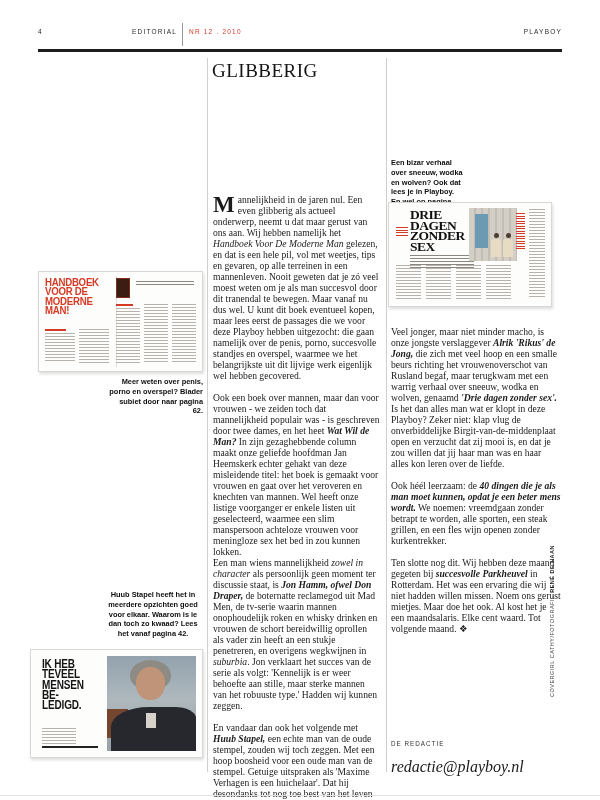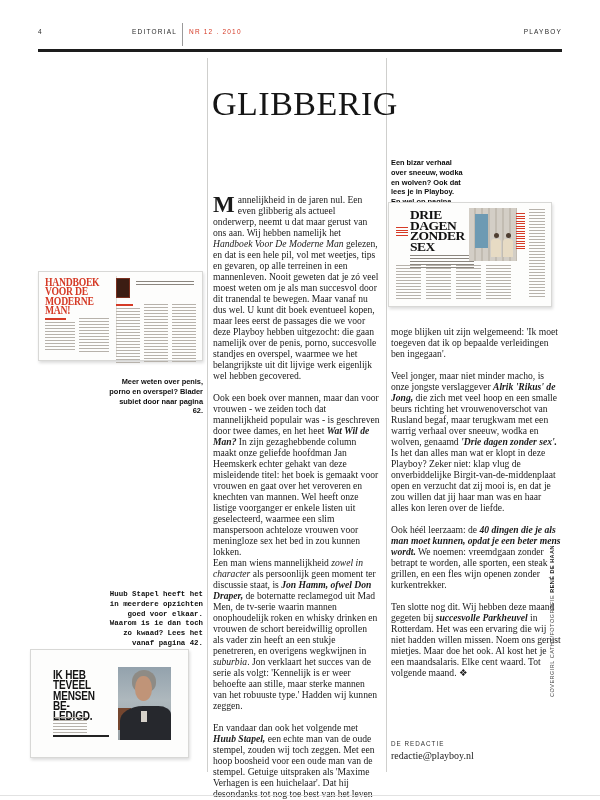--- a/index.html
+++ b/index.html
@@ -14,56 +14,56 @@
   #hdr-issue { left:189px; color:var(--accent); }
   #hdr-brand { left:500px; width:62px; text-align:right; }
   #header-divider { position:absolute; left:182px; top:23px; width:1px; height:23px; background:#9a9a9a; }
   #top-rule { position:absolute; left:38px; top:49px; width:524px; height:3px; background:#1d1d1d; }
   #bottom-rule { position:absolute; left:0; top:795px; width:600px; height:1px; background:#e2e2e2; }
   .hairline-v { position:absolute; width:1px; background:#cfcfcd; }
   #divider-left { left:207px; top:58px; height:714px; }
   #divider-right { left:386px; top:58px; height:714px; }
 
   
-  #page-title { position:absolute; left:212px; top:60px; font-family:"Liberation Serif",serif; font-size:34px; line-height:21px; letter-spacing:0.5px; color:#151515;margin-top:33px; }
+  #page-title { position:absolute; left:212px; top:60px; font-family:"Liberation Serif",serif; font-size:19px; line-height:21px; letter-spacing:0.5px; color:#151515; }
 
   
   .bodycol { position:absolute; font-family:"Liberation Serif",serif; font-size:9.6px; line-height:11px; color:#1b1b1b; }
   #col1 { left:213px; top:194px; width:167px; }
   #col2 { left:391px; top:326px; width:170px; }
   .para { margin:0; }
   .gap { margin-bottom:11px; }
   .sb { font-weight:bold; } .si { font-style:italic; } .sbi { font-weight:bold; font-style:italic; }
   .dropcap { float:left; font-size:23px; line-height:19px; font-weight:bold; padding-right:3px; margin-top:1px; }
 
   
   .cap { position:absolute; font-size:7.4px; line-height:9.8px; font-weight:bold; color:#0e0e0e; }
   #cap-handboek { left:108px; top:377px; width:95px; text-align:right; }
-  #cap-stapel { left:103px; top:590px; width:100px; text-align:right;font-family:Liberation Mono, monospace; }
+  #cap-stapel { left:103px; top:590px; width:100px; text-align:center; }
   #cap-drie { left:391px; top:158px; width:72px; text-align:left; }
 
   
   .spread { position:absolute; background:#fdfdfc; border:1px solid #d8d8d6; box-shadow:1px 2px 3px rgba(0,0,0,.14); }
   .fl { background:repeating-linear-gradient(180deg,#b7b2ab 0,#b7b2ab 1px,transparent 1px,transparent 3px); }
   .fl-dark { background:repeating-linear-gradient(180deg,#8b867f 0,#8b867f 1px,transparent 1px,transparent 3px); }
   .fl-red { background:repeating-linear-gradient(180deg,var(--accent) 0,var(--accent) 1px,transparent 1px,transparent 2.5px); }
   .redbar { height:2px; background:var(--accent); margin-bottom:2px; width:70%; }
 
-  #spread-handboek { left:38px; top:271px; width:165px; height:90px; display:flex; padding:6px; gap:7px;font-family:Liberation Serif, serif; }
+  #spread-handboek { left:38px; top:271px; width:165px; height:101px; display:flex; padding:6px; gap:7px; }
   .sp1-left { width:64px; position:relative; }
   .hb-title { color:var(--accent); font-weight:bold; font-size:11.5px; line-height:9.3px; letter-spacing:-0.3px; transform:scaleX(.84); transform-origin:0 0; white-space:nowrap; }
   .sp1-left-cols { position:absolute; left:0; bottom:2px; width:100%; display:flex; gap:4px; }
   .sp1-gutter { position:absolute; left:77px; top:4px; bottom:4px; width:1px; background:#e3e0db; }
   .sp1-right { flex:1; position:relative; }
   .book-cover { position:absolute; left:0; top:0; width:14px; height:20px; background:#3c1d13; border:1px solid #7a2f1e; }
   .sp1-head { position:absolute; left:20px; top:3px; width:58px; height:5px; }
   .sp1-cols { position:absolute; left:0; top:26px; right:0; bottom:2px; display:flex; gap:4px; }
   .sp1-col { flex:1; }
 
-  #spread-stapel { left:30px; top:649px; width:159px; height:109px; display:flex; padding:17px;justify-content:space-between; }
+  #spread-stapel { left:30px; top:649px; width:173px; height:109px; display:flex; padding:6px;justify-content:space-between; }
   .sp2-left { width:70px; position:relative; padding:3px 5px; }
   .ikheb-title { font-weight:bold; font-size:12.5px; line-height:10.3px; letter-spacing:-0.2px; color:#141414; transform:scaleX(.8); transform-origin:0 0; white-space:nowrap; }
   .sp2-lines { position:absolute; left:5px; bottom:7px; width:34px; height:16px; }
   .sp2-rule { position:absolute; left:5px; bottom:3px; width:56px; height:2px; background:#222; }
   .sp2-photo { flex:1; position:relative; overflow:hidden; background:linear-gradient(180deg,#93a2ad 0%,#aeb8bd 45%,#98a1a6 100%); }
   .hair { position:absolute; left:26%; top:4%; width:46%; height:32%; background:#8e8b85; border-radius:50% 50% 45% 45%; }
   .face { position:absolute; left:33%; top:12%; width:32%; height:34%; background:#c09478; border-radius:48%; }
   .building { position:absolute; left:0; bottom:14%; width:24%; height:30%; background:#74462f; }
   .jacket { position:absolute; left:4%; bottom:0; width:96%; height:46%; background:#26282d; border-radius:45% 25% 0 0; }
   .shirt { position:absolute; left:44%; bottom:24%; width:11%; height:16%; background:#d6d2ca; }
@@ -79,21 +79,21 @@
   .figure .dress { width:10px; height:18px; background:#e7dbc4; border-radius:3px 3px 0 0; }
   .fig1 { left:22px; } .fig2 { left:34px; }
   .drie-redmarks { position:absolute; right:26px; top:10px; width:9px; height:38px; }
   .drie-rightcol { position:absolute; right:6px; top:6px; width:16px; bottom:8px; }
   .drie-bottom { position:absolute; left:7px; right:40px; bottom:7px; height:34px; display:flex; gap:5px; }
   .drie-bcol { flex:1; }
 
   
   #signature { position:absolute; left:391px; top:740px; }
   #sig-label { font-size:6.3px; letter-spacing:1px; color:#333; }
-  #sig-email { font-family:"Liberation Serif",serif; font-size:10px; color:#1a1a1a; margin-top:3px; }
+  #sig-email { font-family:"Liberation Serif",serif; font-style:italic; font-size:16px; color:#1a1a1a; margin-top:11px; }
   #credit { position:absolute; left:549px; top:697px; transform:rotate(-90deg); transform-origin:0 0; font-size:5.5px; letter-spacing:0.5px; color:#4a4a4a; white-space:nowrap; }
   #credit .sb { color:#1e1e1e; }
 </style>
 </head>
 <body>
 
 <div class="hdr" id="hdr-num">4</div>
 <div class="hdr" id="hdr-section">EDITORIAL</div>
 <div id="header-divider"></div>
 <div class="hdr" id="hdr-issue">NR 12 . 2010</div>
@@ -197,21 +197,20 @@
   </div>
 </div>
 
 <div class="bodycol" id="col1">
   <p class="para gap"><span class="dropcap">M</span><span><span>annelijkheid in de jaren nul. Een even glibberig als actueel onderwerp, neemt u dat maar gerust van ons aan. Wij hebben namelijk het </span><span class="si">Handboek Voor De Moderne Man</span><span> gelezen, en dat is een hele pil, vol met weetjes, tips en gevaren, op alle terreinen in een mannenleven. Nooit geweten dat je zó veel moest weten om je als man succesvol door dit tranendal te bewegen. Maar vanaf nu dus wel. U kunt dit boek eventueel kopen, maar lees eerst de passages die we voor deze Playboy hebben uitgezocht: die gaan namelijk over de penis, porno, succesvolle standjes en overspel, waarmee we het belangrijkste uit dit lijvige werk eigenlijk wel hebben gecovered.</span></span></p>
   <p class="para"><span>Ook een boek over mannen, maar dan voor vrouwen - we zeiden toch dat mannelijkheid populair was - is geschreven door twee dames, en het heet </span><span class="sbi">Wat Wil de Man?</span><span> In zijn gezaghebbende column maakt onze geliefde hoofdman Jan Heemskerk echter gehakt van deze misleidende titel: het boek is gemaakt voor vrouwen en gaat over het veroveren en knechten van mannen. Wel heeft onze listige voorganger er enkele listen uit geselecteerd, waarmee een slim manspersoon achteloze vrouwen voor meningloze sex het bed in zou kunnen lokken.</span></p>
   <p class="para gap"><span>Een man wiens mannelijkheid </span><span class="si">zowel in character</span><span> als persoonlijk geen moment ter discussie staat, is </span><span class="sbi">Jon Hamm, ofwel Don Draper,</span><span> de boternatte reclamegod uit Mad Men, de tv-serie waarin mannen onophoudelijk roken en whisky drinken en vrouwen de schort bereidwillig oprollen als vader zin heeft an een stukje penetreren, en overigens wegkwijnen in </span><span class="si">suburbia</span><span>. Jon verklaart het succes van de serie als volgt: 'Kennelijk is er weer behoefte aan stille, maar sterke mannen van het robuuste type.' Hadden wij kunnen zeggen.</span></p>
   <p class="para"><span>En vandaar dan ook het volgende met </span><span class="sbi">Huub Stapel,</span><span> een echte man van de oude stempel, zouden wij toch zeggen. Met een hoop boosheid voor een oude man van de stempel. Getuige uitspraken als 'Maxime Verhagen is een huichelaar'. Dat hij desondanks tot nog toe best van het leven heeft genoten,</span></p>
 </div>
 <div class="bodycol" id="col2">
-  <p class="para gap"><span>moge blijken uit zijn welgemeend: 'Ik moet toegeven dat ik op bepaalde verleidingen ben ingegaan'.</span></p>
   <p class="para gap"><span>Veel jonger, maar niet minder macho, is onze jongste verslaggever </span><span class="sbi">Alrik 'Rikus' de Jong,</span><span> die zich met veel hoop en een smalle beurs richting het vrouwenoverschot van Rusland begaf, maar terugkwam met een warrig verhaal over sneeuw, wodka en wolven, genaamd </span><span class="sbi">'Drie dagen zonder sex'.</span><span> Is het dan alles man wat er klopt in deze Playboy? Zeker niet: klap vlug de onverbiddelijke Birgit-van-de-middenplaat open en verzucht dat zij mooi is, en dat je zou willen dat jij haar man was en haar alles kon leren over de liefde.</span></p>
   <p class="para gap"><span>Ook héél leerzaam: de </span><span class="sbi">40 dingen die je als man moet kunnen, opdat je een beter mens wordt.</span><span> We noemen: vreemdgaan zonder betrapt te worden, alle sporten, een steak grillen, en een fles wijn openen zonder kurkentrekker.</span></p>
   <p class="para"><span>Ten slotte nog dit. Wij hebben deze maand gegeten bij </span><span class="sbi">succesvolle Parkheuvel</span><span> in Rotterdam. Het was een ervaring die wij niet hadden willen missen. Noem ons gerust mietjes. Maar doe het ook. Al kost het je een maandsalaris. Elke cent waard. Tot volgende maand. ❖</span></p>
 </div>
 
 <div id="signature">
   <div id="sig-label">DE REDACTIE</div>
   <div id="sig-email">redactie@playboy.nl</div>
 </div>
 

